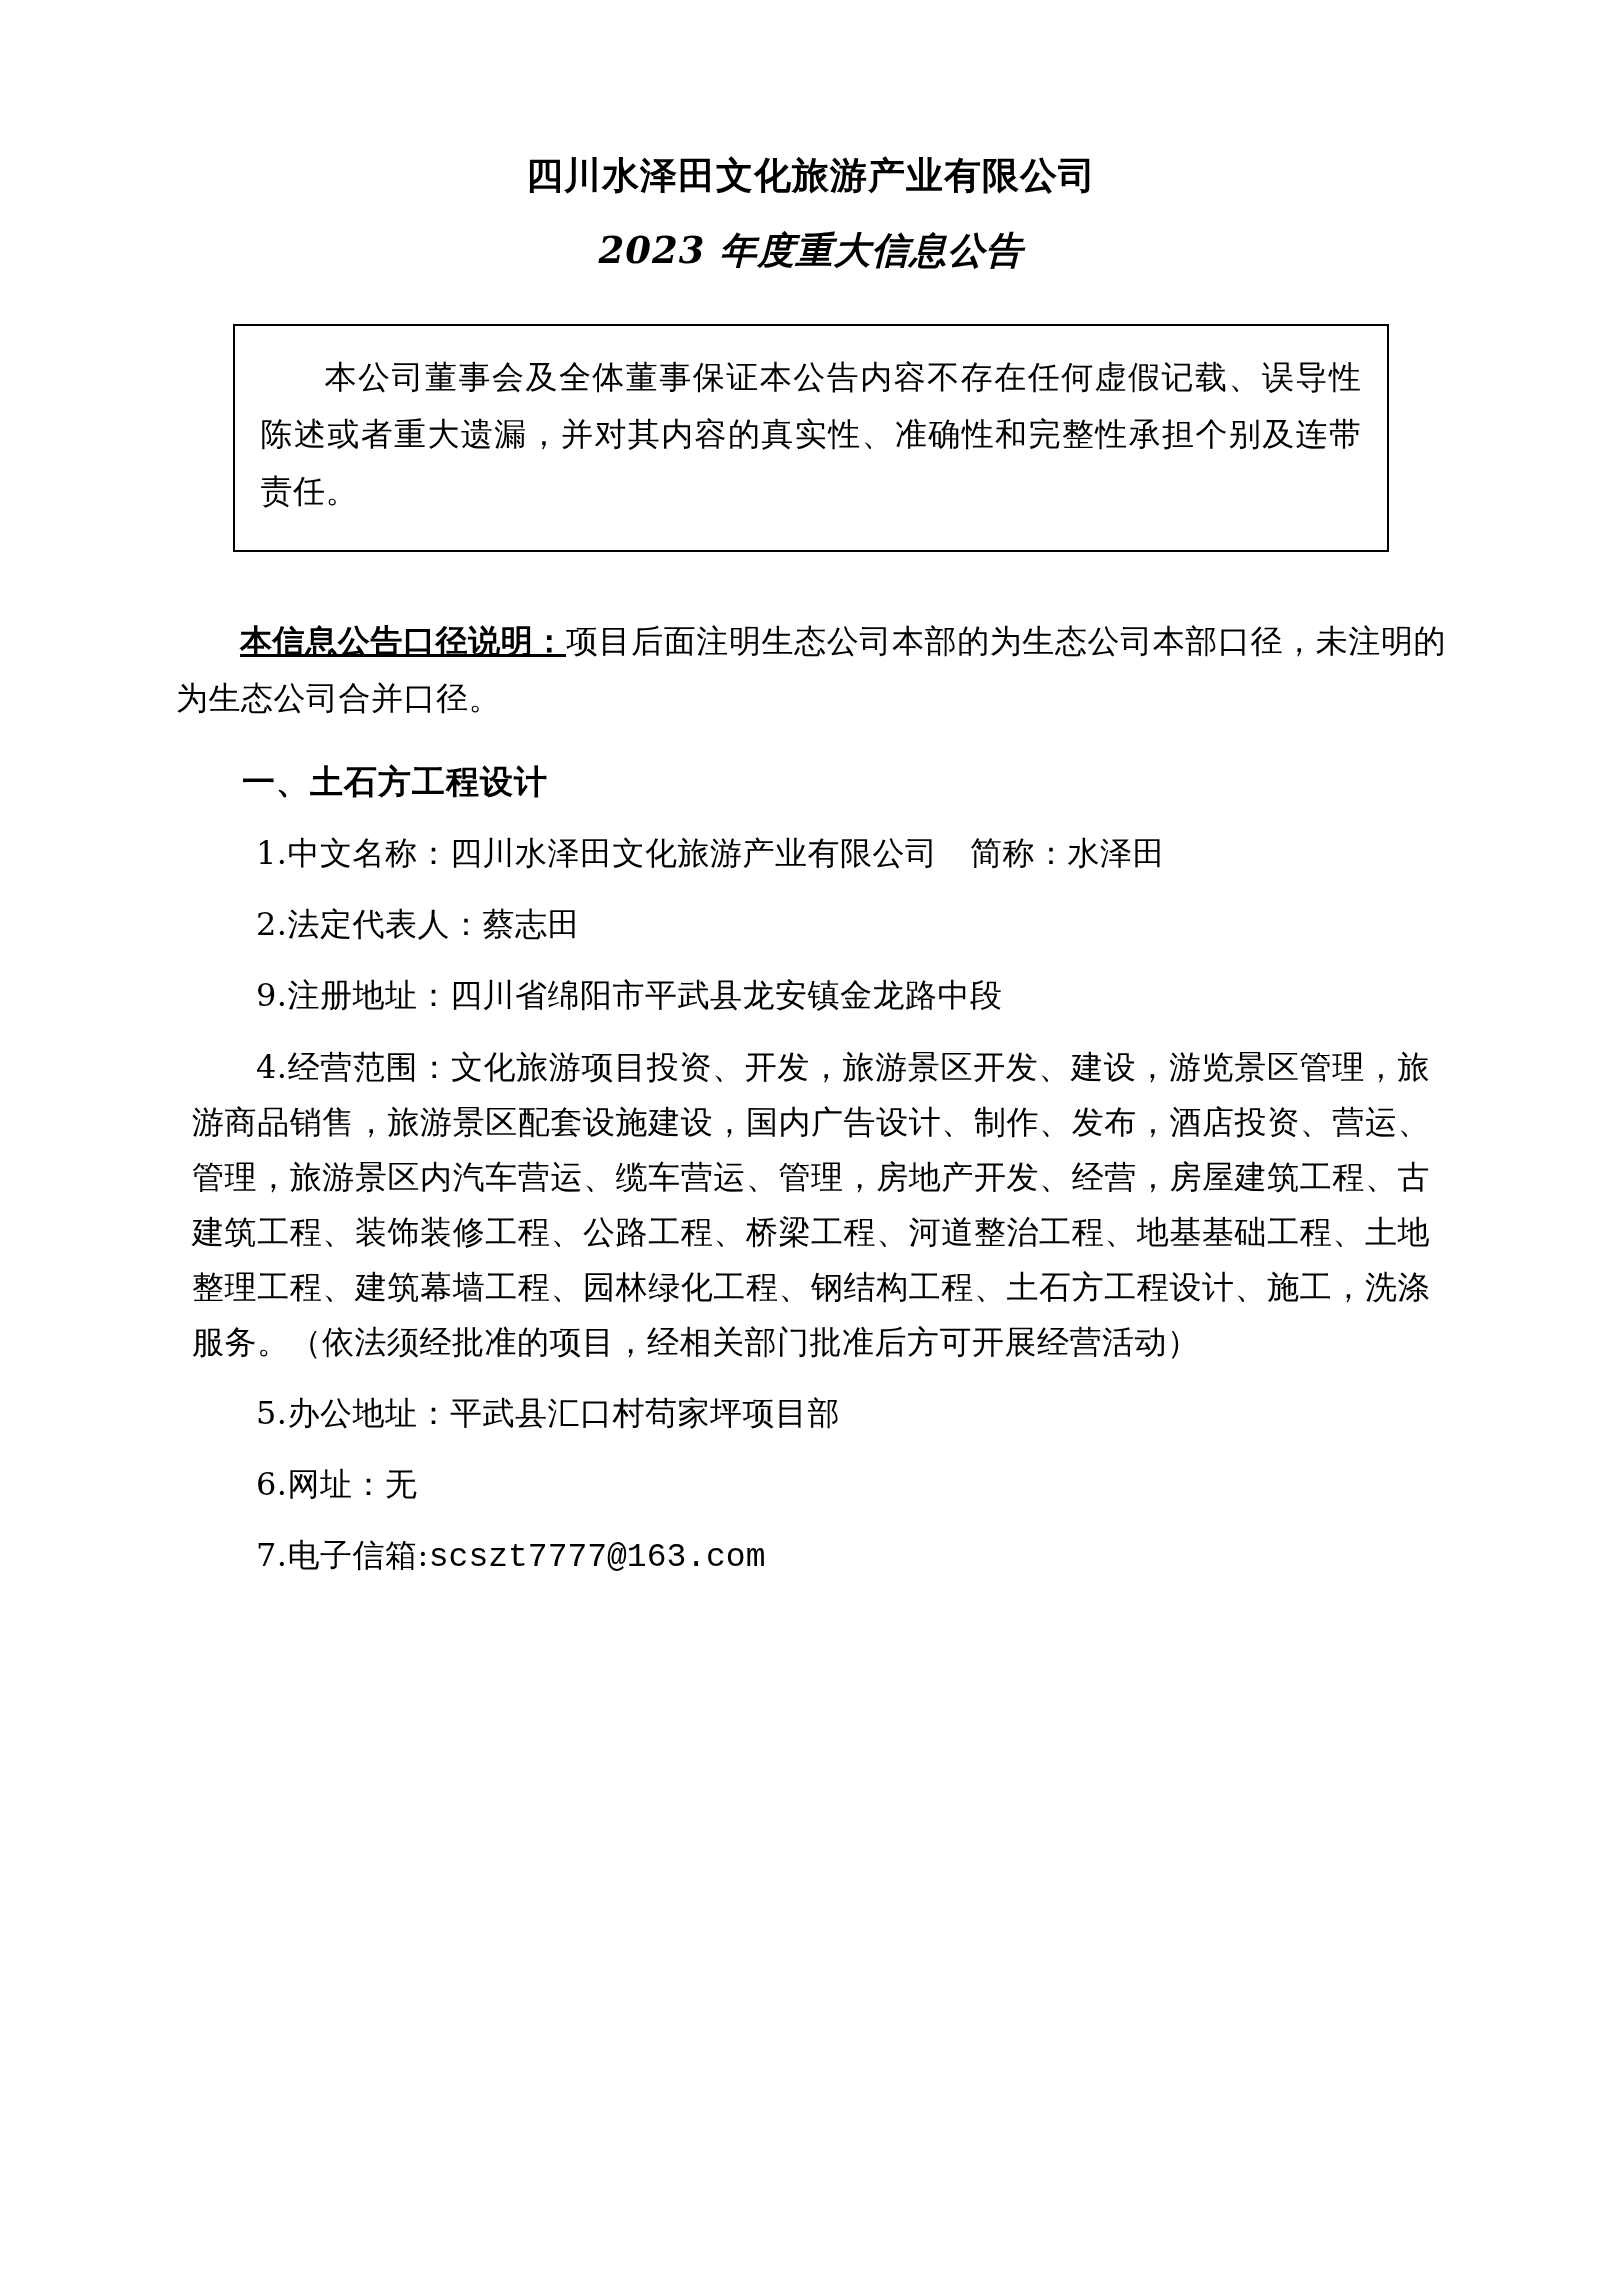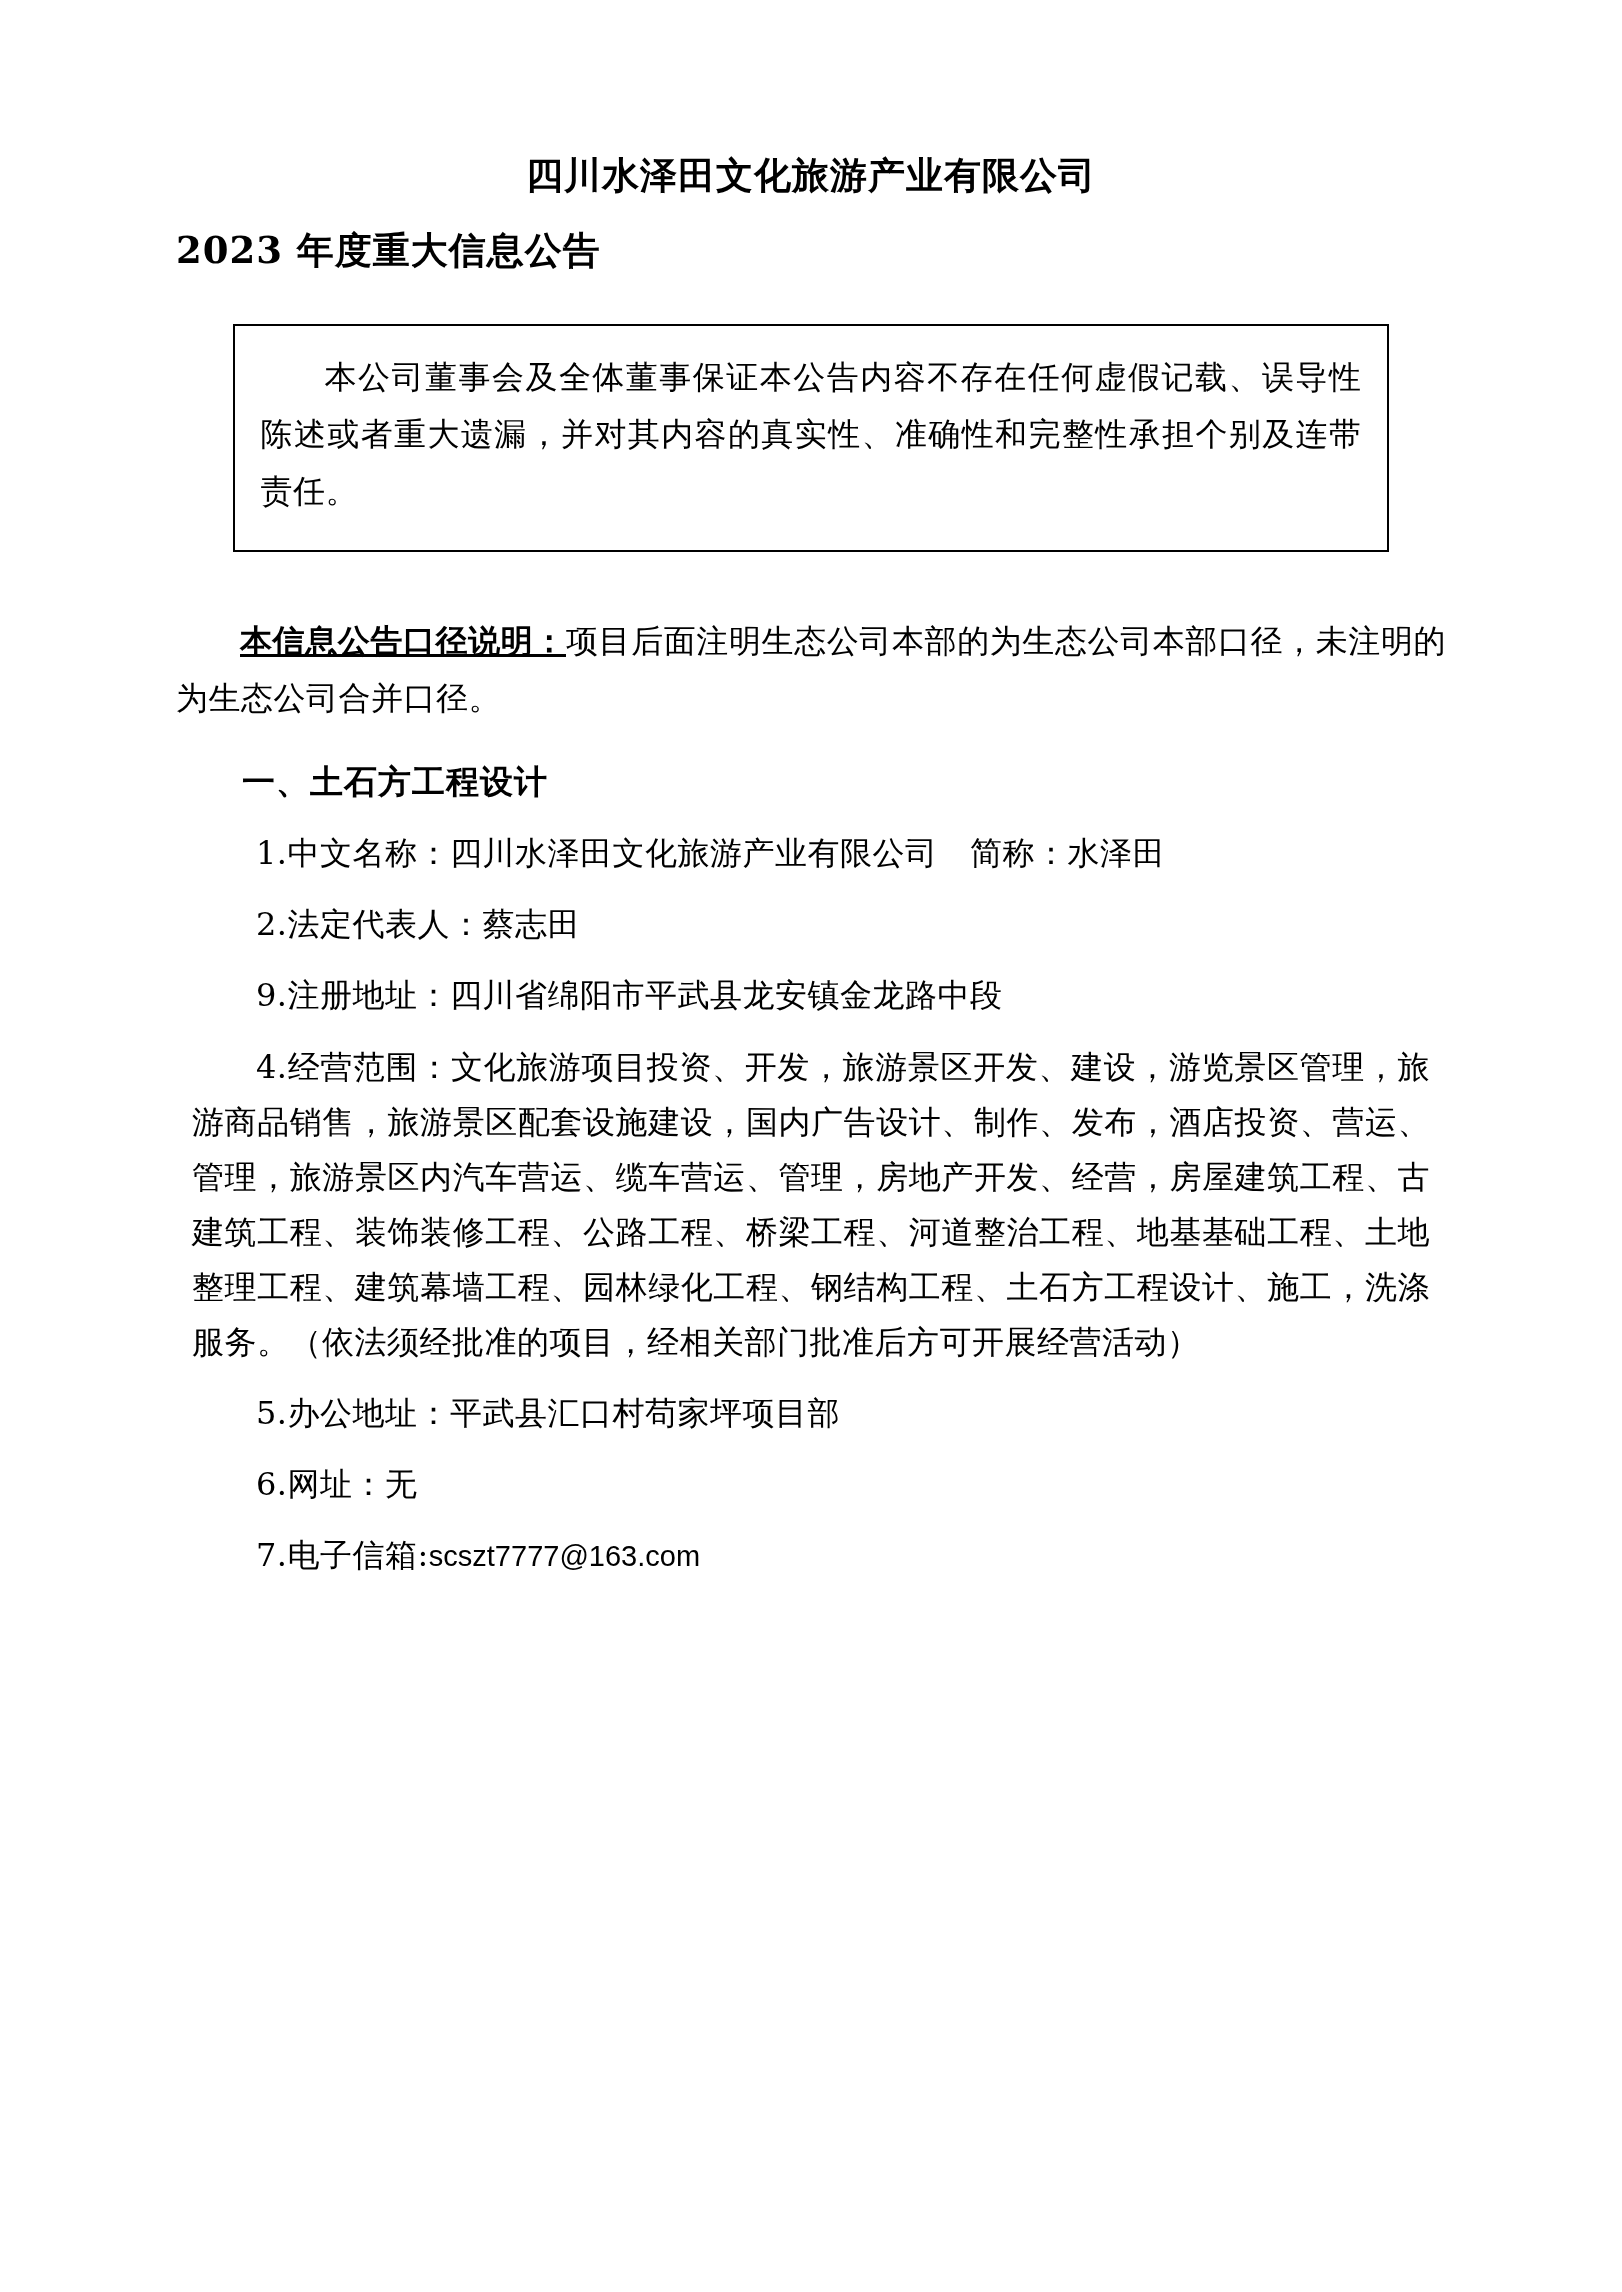--- a/index.html
+++ b/index.html
@@ -23,25 +23,27 @@
   }
   .doc-title {
     text-align: center;
     font-size: 37px;
     font-weight: bold;
     letter-spacing: 1px;
     line-height: 1.55;
     margin: 0;
   }
   .doc-title-line2 {
+    text-align: center;
     font-size: 37px;
     font-weight: bold;
     letter-spacing: 1px;
     line-height: 1.55;
     margin: 17.6px 0 0 0;
+    font-style: italic;
   }
   .statement-box {
     margin: 45px 57px 0 57px;
     border: 2px solid #000000;
     padding: 25.5px 25.5px 27.4px 25.5px;
   }
   .statement-box p {
     margin: 0;
     font-size: 32px;
     line-height: 1.78;
@@ -75,22 +77,22 @@
     font-size: 32px;
     line-height: 1.72;
     text-align: justify;
     text-indent: 2em;
     letter-spacing: 0.5px;
   }
   .para.noindent {
     text-indent: 0;
   }
   .mono {
-    font-family: Liberation Sans, sans-serif;
-    font-size: 29px;
+    font-family: Liberation Mono, monospace;
+    font-size: 33px;
     letter-spacing: 0;
   }
 </style>
 </head>
 <body>
 
 <div class="page">
 
   <h1 class="doc-title">四川水泽田文化旅游产业有限公司</h1>
   <h2 class="doc-title-line2">2023 年度重大信息公告</h2>

